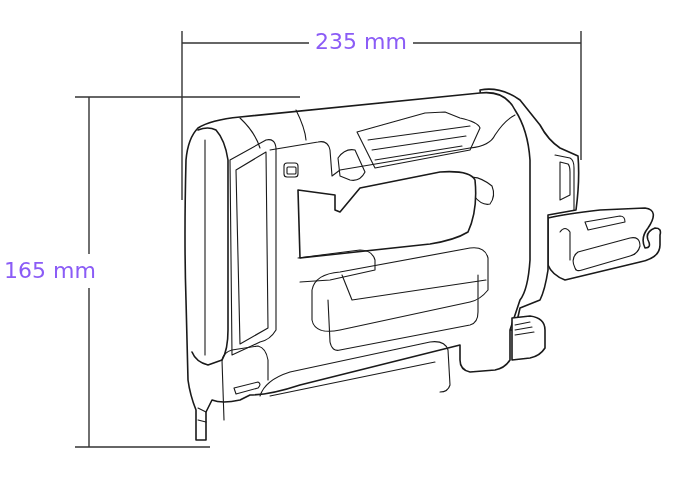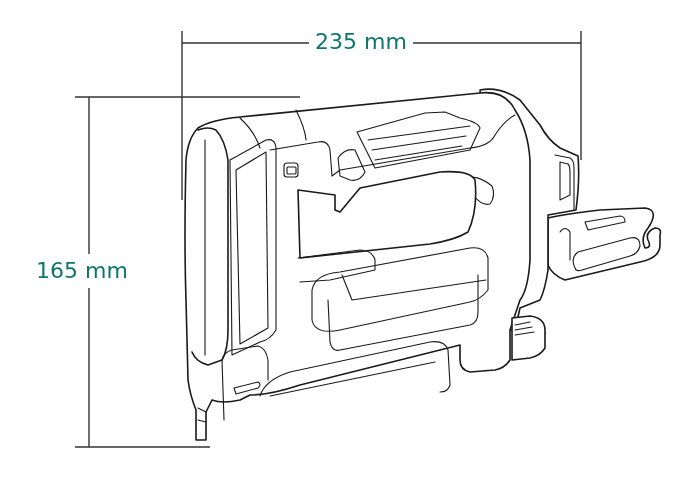--- a/index.html
+++ b/index.html
@@ -2,27 +2,27 @@
 <html><head>
   <meta charset="utf-8">
   <style>
     html, body { margin: 0; padding: 0; background: #ffffff; }
     body { width: 700px; height: 480px; position: relative; overflow: hidden; font-family: "DejaVu Sans", sans-serif; }
     .canvas { position: absolute; left: 0; top: 0; width: 700px; height: 480px; }
     .dim-label {
       position: absolute;
       font-family: "DejaVu Sans", sans-serif;
       font-size: 22px;
-      color: #0f766e;
+      color: #8b5cf6;
       background: #ffffff;
       line-height: 26px;
       white-space: nowrap;
     }
     .dim-width { left: 309px; top: 29px; padding: 0 6px; }
-    .dim-height { left: 36px; top: 254px; padding: 4px 0; text-align: center; }
+    .dim-height { left: 4px; top: 254px; padding: 4px 0; text-align: center; }
     svg .ln { fill: none; stroke: #1a1a1a; stroke-width: 1.6; stroke-linejoin: round; stroke-linecap: round; }
     svg .thin { fill: none; stroke: #1a1a1a; stroke-width: 1.1; stroke-linejoin: round; stroke-linecap: round; }
     svg .dim { fill: none; stroke: #333333; stroke-width: 1.4; }
     svg .wfill { fill: #ffffff; stroke: #1a1a1a; stroke-width: 1.6; stroke-linejoin: round; }
   </style>
 </head>
 <body>
 
 <div class="canvas">
   <svg width="700" height="480" viewBox="0 0 700 480">

